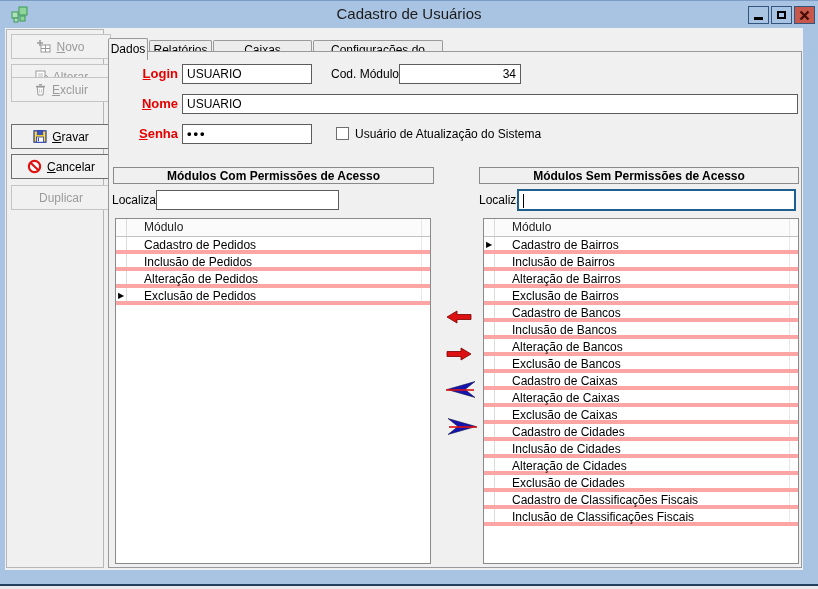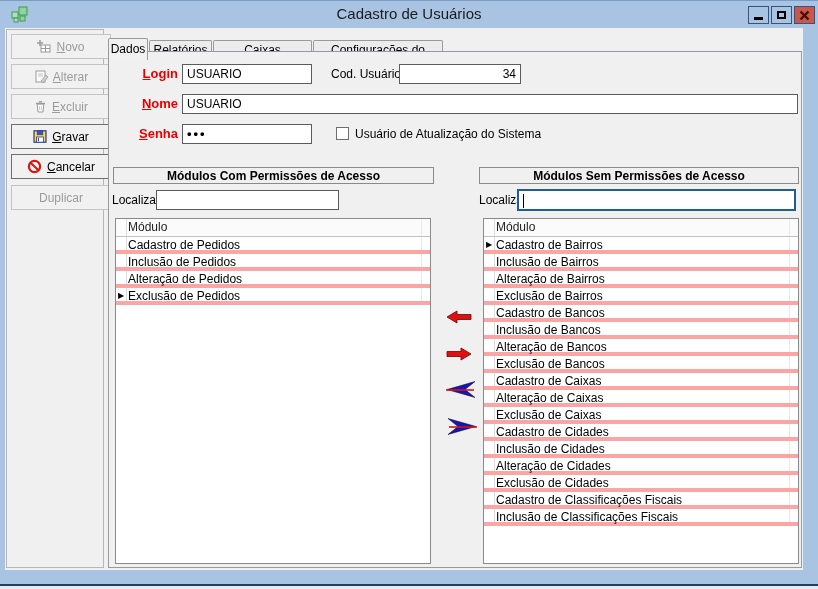--- a/index.html
+++ b/index.html
@@ -65,21 +65,21 @@
   .caret { position:absolute; left:4px; top:3px; width:1px; height:14px; background:#000; }
 
   
   .tbl { position:absolute; width:316px; height:346px; background:#fff; border:1px solid #8a8a8a;
          overflow:hidden; }
   .thead { position:relative; height:18px; background:#fbfbfb; border-bottom:1px solid #c2c2c2; }
   .thead .tcell { color:#222; }
   .trow { position:relative; height:17px; border-bottom:4px solid #fca5a5; background:#fff; }
   .tind { position:absolute; left:0; top:0; bottom:0; width:11px; border-right:1px solid #dcdcdc;
           font-size:8px; line-height:16px; text-align:center; color:#000; }
-  .tcell { margin-left:12px; font-size:12px; line-height:17px; white-space:nowrap; overflow:hidden; }
+  .tcell { margin-left:28px; font-size:12px; line-height:17px; white-space:nowrap; overflow:hidden; }
   .thead::after, .trow::after { content:""; position:absolute; right:8px; top:0; bottom:0;
           width:1px; background:#e8e8e8; }
 
   
   .arrowbtn { position:absolute; left:337px; width:34px; height:20px; cursor:pointer; }
 </style>
 </head>
 <body>
 
 <div class="screen">
@@ -121,21 +121,21 @@
       </div>
       <div class="sbtn disabled" style="top:34px">
         <svg width="14" height="13" viewBox="0 0 14 13">
           <rect x="2" y="1" width="9" height="11" fill="#fff" stroke="#9a9a9a"></rect>
           <line x1="4" y1="4" x2="9" y2="4" stroke="#bdbdbd"></line>
           <line x1="4" y1="6" x2="9" y2="6" stroke="#bdbdbd"></line>
           <path d="M7 11 L12 5 L14 7 L9 13 Z" fill="#cfcfcf" stroke="#9a9a9a" stroke-width="0.8"></path>
         </svg>
         <span class="ufl">Alterar</span>
       </div>
-      <div class="sbtn disabled" style="top:64px">
+      <div class="sbtn disabled" style="top:47px">
         <svg width="13" height="13" viewBox="0 0 13 13">
           <path d="M3.2 4 L9.8 4 L9 12 L4 12 Z" fill="#fff" stroke="#9a9a9a"></path>
           <line x1="2" y1="3.5" x2="11" y2="3.5" stroke="#9a9a9a" stroke-width="1.4"></line>
           <line x1="5" y1="1.8" x2="8" y2="1.8" stroke="#9a9a9a" stroke-width="1.4"></line>
           <line x1="5.4" y1="6" x2="5.7" y2="10" stroke="#cfcfcf"></line>
           <line x1="7.6" y1="6" x2="7.3" y2="10" stroke="#cfcfcf"></line>
         </svg>
         <span class="ufl">Excluir</span>
       </div>
       <div class="sbtn" style="top:94px">
@@ -169,21 +169,21 @@
       <span>Caixas Autorizados</span>
     </div>
     <div class="tab" style="left:308px; width:130px;">
       <span>Configurações do Usuário</span>
     </div>
 
     <div class="tabpage">
 
       <div class="flabel ufl" style="left:0; top:14px;">Login</div>
       <div class="field" style="left:73px; top:12px; width:130px;">USUARIO</div>
-      <div class="blabel" style="left:222px; top:15px;">Cod. Usuário</div>
+      <div class="blabel" style="left:222px; top:15px;">Cod. Módulo</div>
       <div class="field num" style="left:290px; top:12px; width:122px;">34</div>
 
       <div class="flabel ufl" style="left:0; top:44px;">Nome</div>
       <div class="field" style="left:73px; top:42px; width:616px;">USUARIO</div>
 
       <div class="flabel ufl" style="left:0; top:74px;">Senha</div>
       <div class="field pwd" style="left:73px; top:72px; width:130px;">•••</div>
       <div class="checkbox" style="left:227px; top:75px;"></div>
       <div class="blabel" style="left:246px; top:75px;">Usuário de Atualização do Sistema</div>
 

